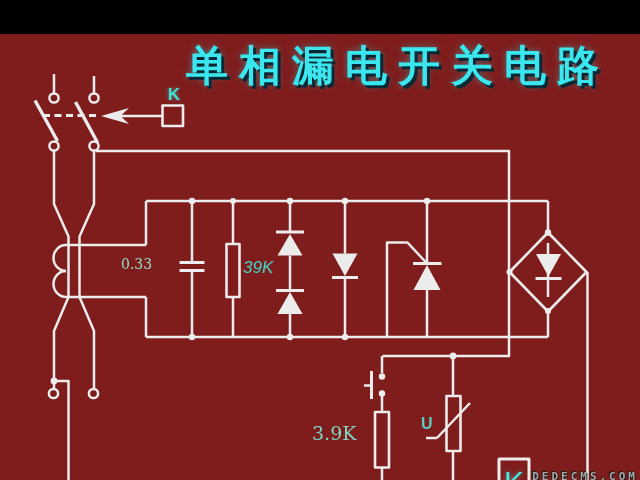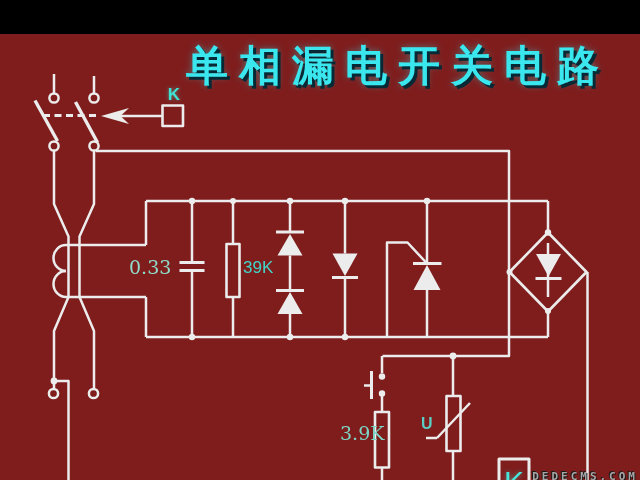--- a/index.html
+++ b/index.html
@@ -4,23 +4,23 @@
 <style>
   html,body{margin:0;padding:0;background:#000;}
   #stage{position:relative;width:640px;height:480px;background:#7f1d1d;overflow:hidden;
          font-family:"Liberation Sans",sans-serif;margin-top:34px;}
   svg{position:absolute;left:0;top:0;}
   .lbl{position:absolute;white-space:nowrap;}
   #title{left:186px;top:4px;font-size:42px;font-weight:bold;letter-spacing:11px;
          color:#3be7ee;text-shadow:3px 3px 0 #062935,0 0 7px rgba(40,230,240,.45);}
   #trip-k{left:163px;top:51px;width:22px;text-align:center;font-size:17px;font-weight:bold;
           color:#3fe2d2;text-shadow:0 0 4px rgba(60,230,210,.5);}
-  #cap-lbl{left:129px;top:222px;font-size:19px;font-family:"DejaVu Serif",serif;color:#8fdcca;}
-  #r1-lbl{left:243px;top:224px;font-size:17px;color:#43d4c8;}
-  #r2-lbl{left:340px;top:388px;font-size:19px;font-family:"DejaVu Serif",serif;color:#7cd6c6;}
+  #cap-lbl{left:121px;top:222px;font-size:14px;font-family:"DejaVu Serif",serif;color:#8fdcca;}
+  #r1-lbl{left:243px;top:224px;font-size:17px;color:#43d4c8;font-style:italic;}
+  #r2-lbl{left:312px;top:388px;font-size:19px;font-family:"DejaVu Serif",serif;color:#7cd6c6;}
   #u-lbl{left:421px;top:381px;font-size:16px;font-weight:bold;color:#5accc2;}
   #coil-k{left:499px;top:431px;width:30px;text-align:center;font-size:30px;color:#49e6da;
           text-shadow:0 0 5px rgba(70,230,220,.5);}
   #wm{position:absolute;right:2px;top:437px;text-align:right;color:#a7a7a7;
       font-family:"DejaVu Sans Mono",monospace;font-weight:bold;line-height:1.1;
       text-shadow:1px 1px 0 #1a1a1a,-1px -1px 0 #1a1a1a;}
   #wm .l1{font-size:15px;letter-spacing:1px;}
   #wm .l2{font-size:11px;letter-spacing:3px;}
 </style>
 </head>

